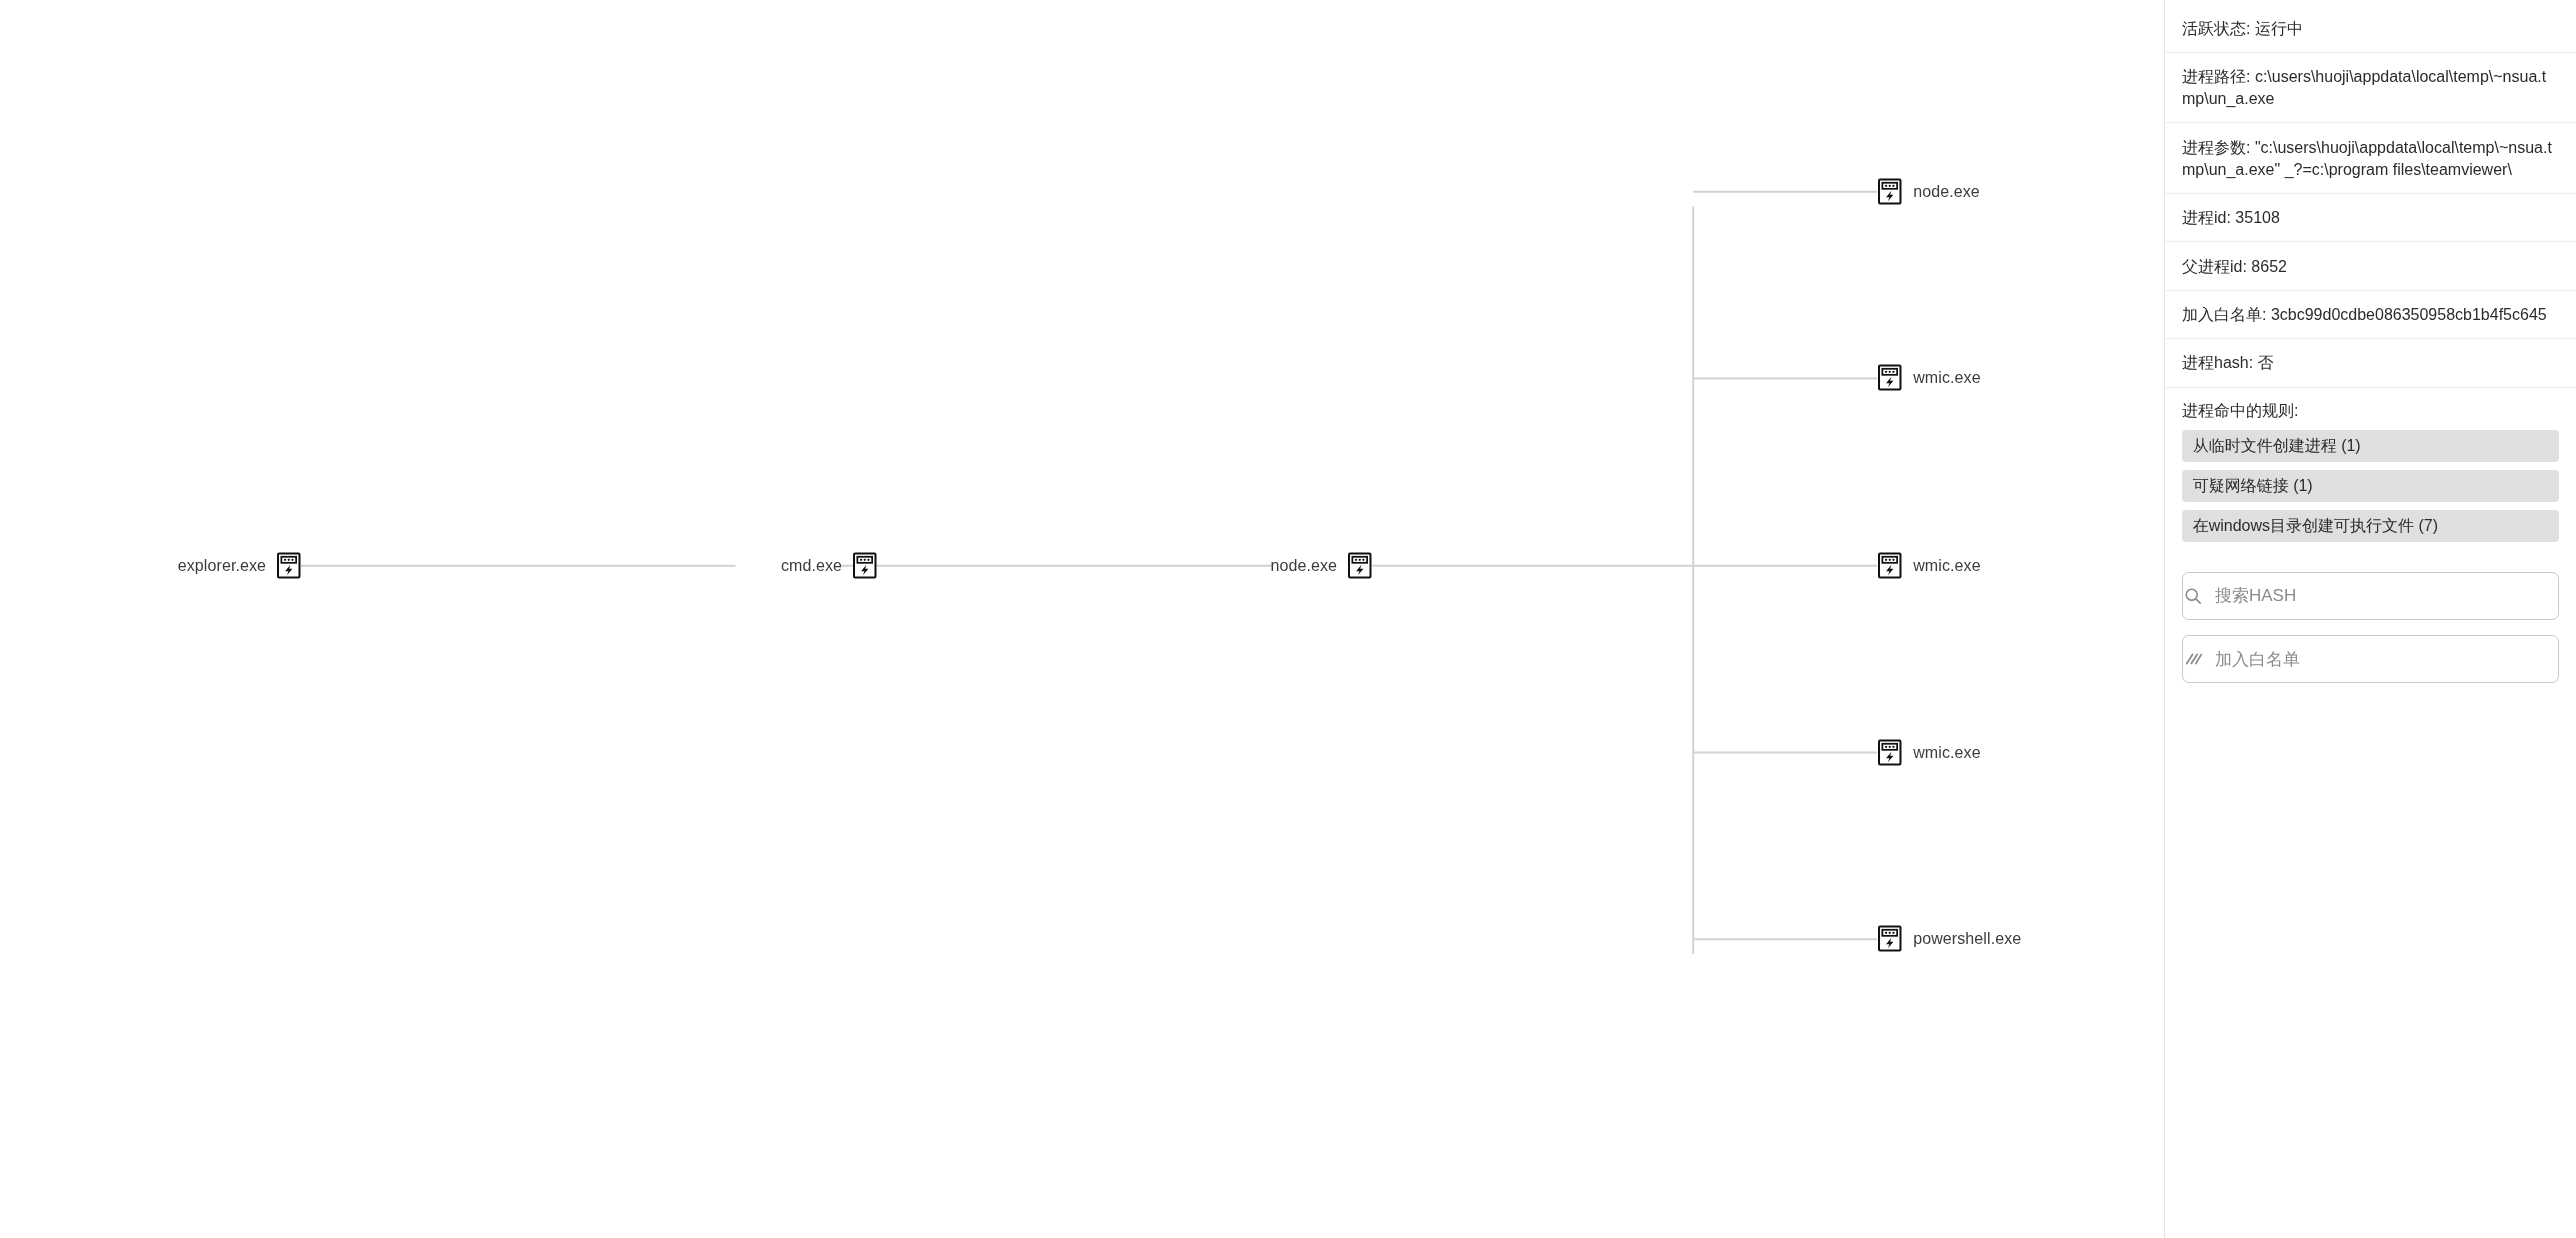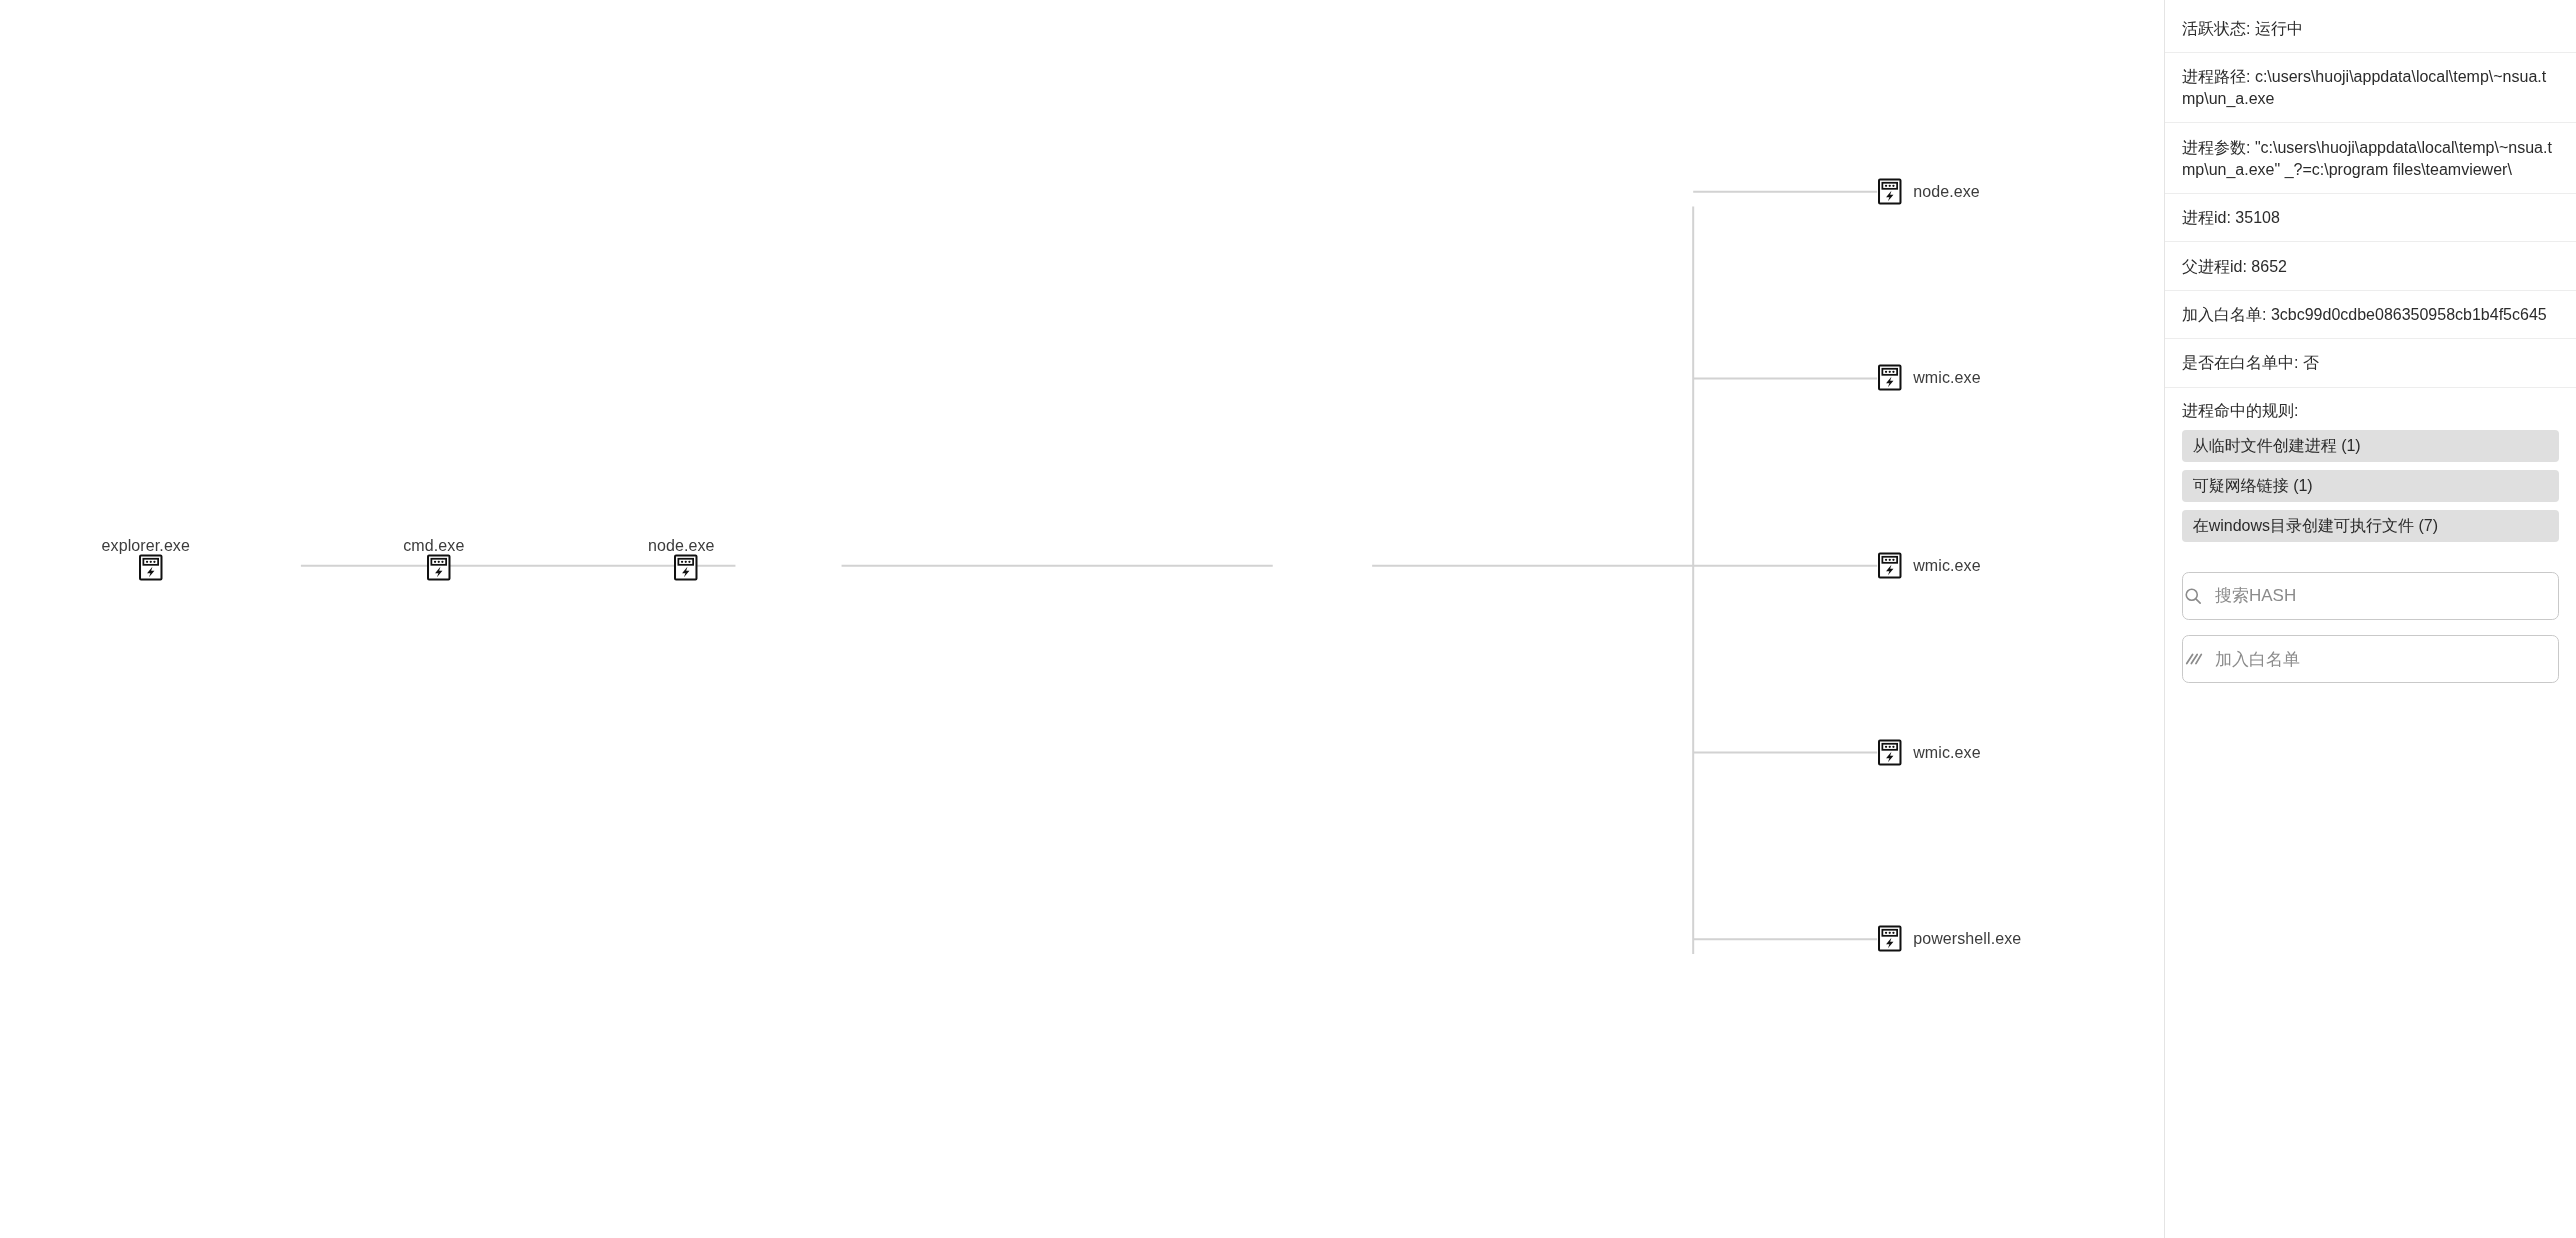--- a/index.html
+++ b/index.html
@@ -26,21 +26,21 @@
   #tree-svg { position: absolute; left: 0; top: 0; }
 
   .proc-node {
     position: absolute;
     display: flex;
     align-items: center;
     height: 29.6px;
     cursor: pointer;
     white-space: nowrap;
   }
-  .proc-node.label-left { flex-direction: column; }
+  .proc-node.label-left { flex-direction: row; }
   .proc-node.label-right { flex-direction: row; }
 
   .proc-label {
     font-size: 16px;
     color: #3c3c3c;
     line-height: 1;
     letter-spacing: 0.1px;
   }
   .proc-label.lbl-left  { margin-right: 9.4px; text-align: right; }
   .proc-label.lbl-right { margin-left: 10.7px; text-align: left; }
@@ -243,21 +243,21 @@
 
   <div id="detail-panel">
 
     <div id="panel-rows">
         <div class="info-row">活跃状态: 运行中</div>
         <div class="info-row">进程路径: c:\users\huoji\appdata\local\temp\~nsua.tmp\un_a.exe</div>
         <div class="info-row">进程参数: "c:\users\huoji\appdata\local\temp\~nsua.tmp\un_a.exe" _?=c:\program files\teamviewer\</div>
         <div class="info-row">进程id: 35108</div>
         <div class="info-row">父进程id: 8652</div>
         <div class="info-row">加入白名单: 3cbc99d0cdbe086350958cb1b4f5c645</div>
-        <div class="info-row">是否在白名单中: 否</div>
+        <div class="info-row">进程hash: 否</div>
       </div>
 
     <div class="rules-row">
       <div class="rules-title">进程命中的规则:</div>
       <div id="rule-chips">
           <div class="rule-chip">从临时文件创建进程 (1)</div>
           <div class="rule-chip">可疑网络链接 (1)</div>
           <div class="rule-chip">在windows目录创建可执行文件 (7)</div>
         </div>
     </div>

